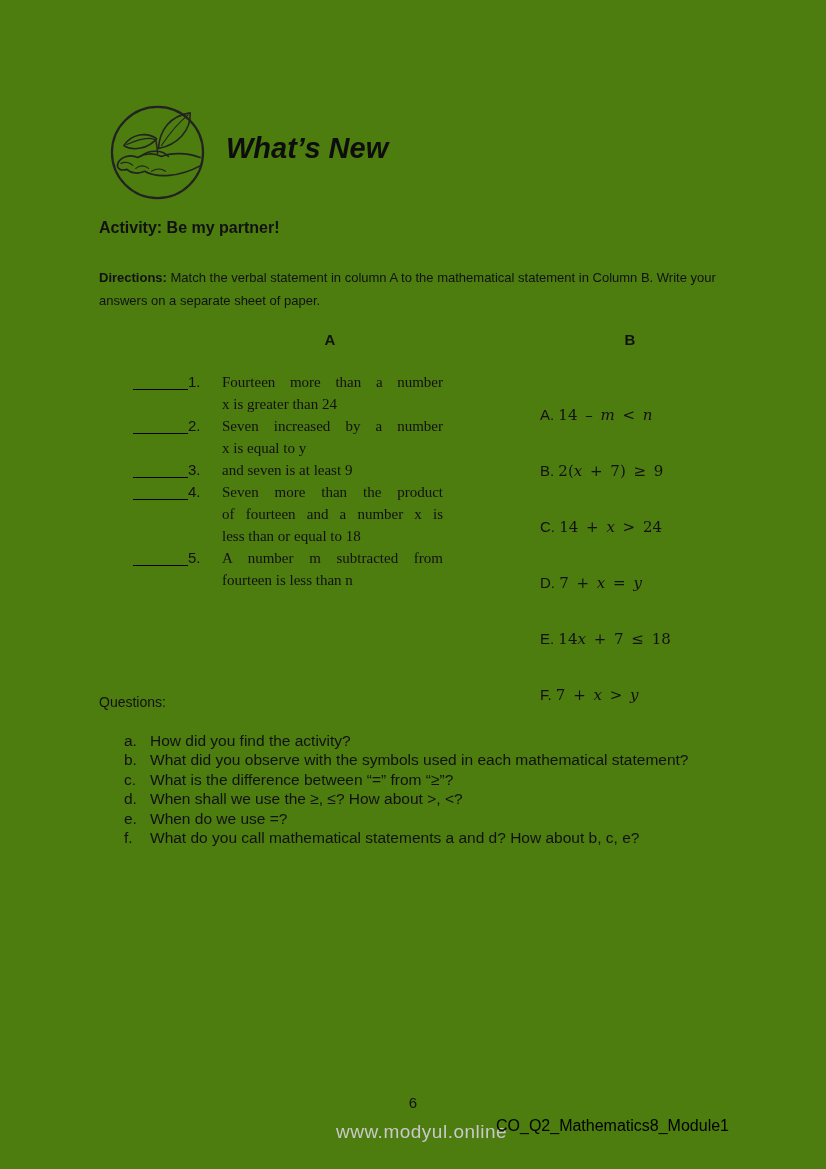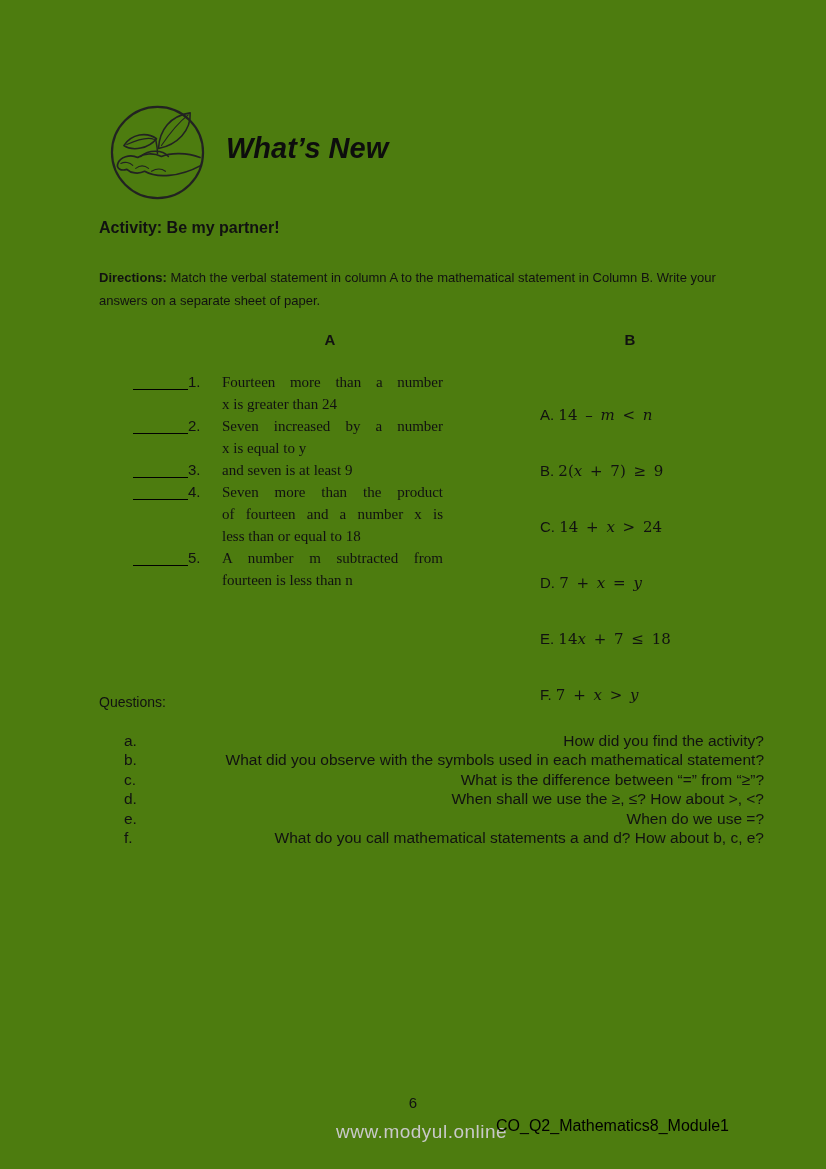--- a/index.html
+++ b/index.html
@@ -30,21 +30,21 @@
   .jl { text-align:justify; text-align-last:justify; }
   .col-b { position:absolute; left:540px; top:372px; font-size:15px; }
   .mb-item { height:22px; margin-bottom:27px; white-space:nowrap;margin-top:34px; }
   .mb-letter { display:inline-block; }
   .math { font-family:"DejaVu Serif", serif; font-size:15px; word-spacing:3px; }
   .math i { font-style:italic; }
   .q-label { position:absolute; left:99px; top:694px; font-size:14px;text-align:center; }
   .q-list { position:absolute; left:124px; top:731px; width:640px; font-size:15.5px; line-height:19.4px; }
   .q-item { display:flex; }
   .q-letter { flex:none; width:26px; }
-  .q-text { flex:1;text-align:right; }
+  .q-text { flex:1; }
   .page-number { position:absolute; left:0; top:1094px; width:826px; text-align:center; font-size:15px; }
   .watermark {
     position:absolute; left:336px; top:1121px; font-size:19px;
     color:#c9c9c9; letter-spacing:0.5px; z-index:1;
   }
   .footer-code {
     position:absolute; right:97px; top:1117px; font-size:16px; font-weight:normal;
     color:#000; z-index:2;
   }
 </style>

